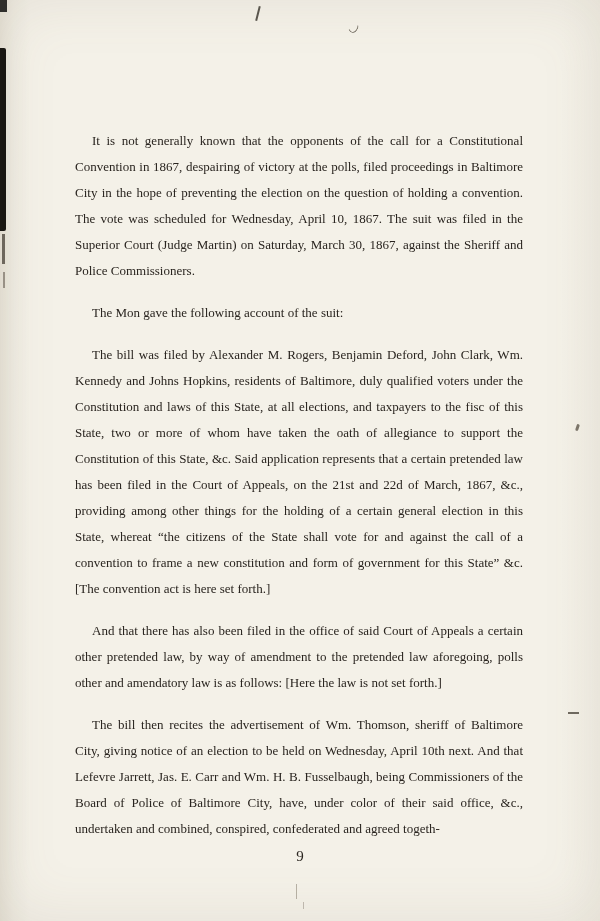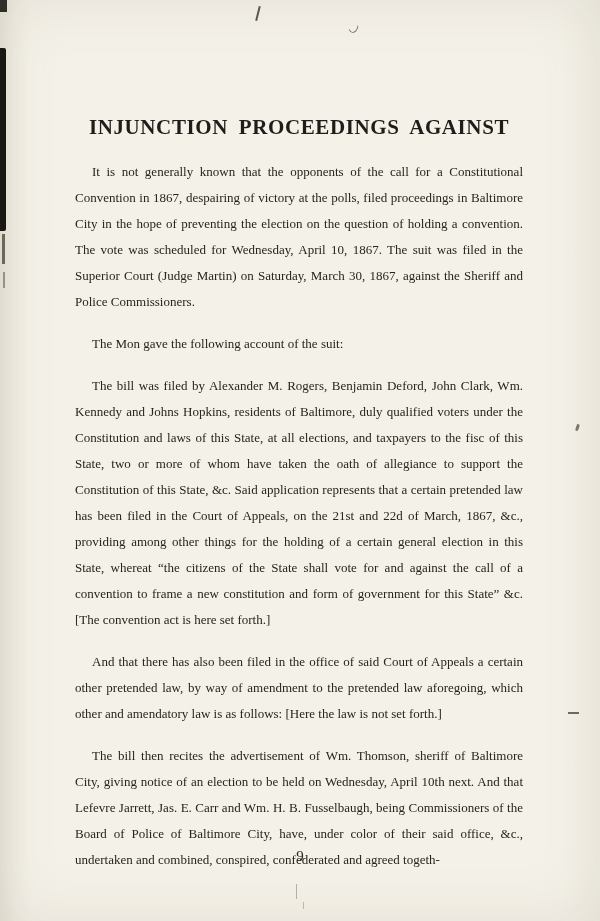--- a/index.html
+++ b/index.html
@@ -84,26 +84,25 @@
   <div class="artifact a-binding3"></div>
   <div class="artifact a-slash-top"></div>
   <div class="artifact a-squiggle"></div>
   <div class="artifact a-right-speck"></div>
   <div class="artifact a-right-dash"></div>
   <div class="artifact a-bottom-line"></div>
   <div class="artifact a-bottom-dot"></div>
 
   <main class="text-block">
     <h1 class="title">
-      <span class="tl">INJUNCTION PROCEEDINGS AGAINST</span>
     </h1>
 
     <p class="body-para">It is not generally known that the opponents of the call for a Constitutional Convention in 1867, despairing of victory at the polls, filed proceedings in Baltimore City in the hope of preventing the election on the question of holding a convention.  The vote was scheduled for Wednesday, April 10, 1867.  The suit was filed in the Superior Court (Judge Martin) on Saturday, March 30, 1867, against the Sheriff and Police Commissioners.</p>
     <p class="body-para">The Mon gave the following account of the suit:</p>
     <p class="body-para">The bill was filed by Alexander M. Rogers, Benjamin Deford, John Clark, Wm. Kennedy and Johns Hopkins, residents of Baltimore, duly qualified voters under the Constitution and laws of this State, at all elections, and taxpayers to the fisc of this State, two or more of whom have taken the oath of allegiance to support the Constitution of this State, &amp;c.  Said application represents that a certain pretended law has been filed in the Court of Appeals, on the 21st and 22d of March, 1867, &amp;c., providing among other things for the holding of a certain general election in this State, whereat “the citizens of the State shall vote for and against the call of a convention to frame a new constitution and form of government for this State” &amp;c.  [The convention act is here set forth.]</p>
-    <p class="body-para">And that there has also been filed in the office of said Court of Appeals a certain other pretended law, by way of amendment to the pretended law aforegoing, which other and amendatory law is as follows: [Here the law is not set forth.]</p>
+    <p class="body-para">And that there has also been filed in the office of said Court of Appeals a certain other pretended law, by way of amendment to the pretended law aforegoing, polls other and amendatory law is as follows: [Here the law is not set forth.]</p>
     <p class="body-para">The bill then recites the advertisement of Wm. Thomson, sheriff of Baltimore City, giving notice of an election to be held on Wednesday, April 10th next.  And that Lefevre Jarrett, Jas. E. Carr and Wm. H. B. Fusselbaugh, being Commissioners of the Board of Police of Baltimore City, have, under color of their said office, &amp;c., undertaken and combined, conspired, confederated and agreed togeth-</p>
   </main>
 
   <div class="page-number">9</div>
 
   <div class="vignette"></div>
 </div>
 
 </body></html>

